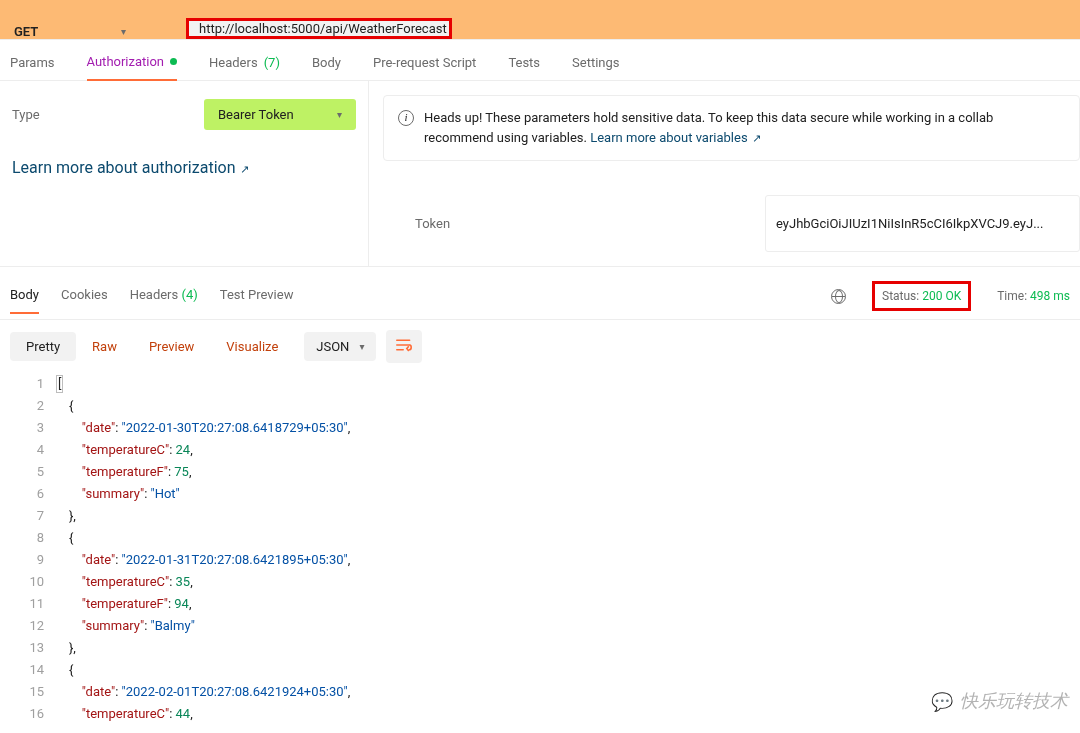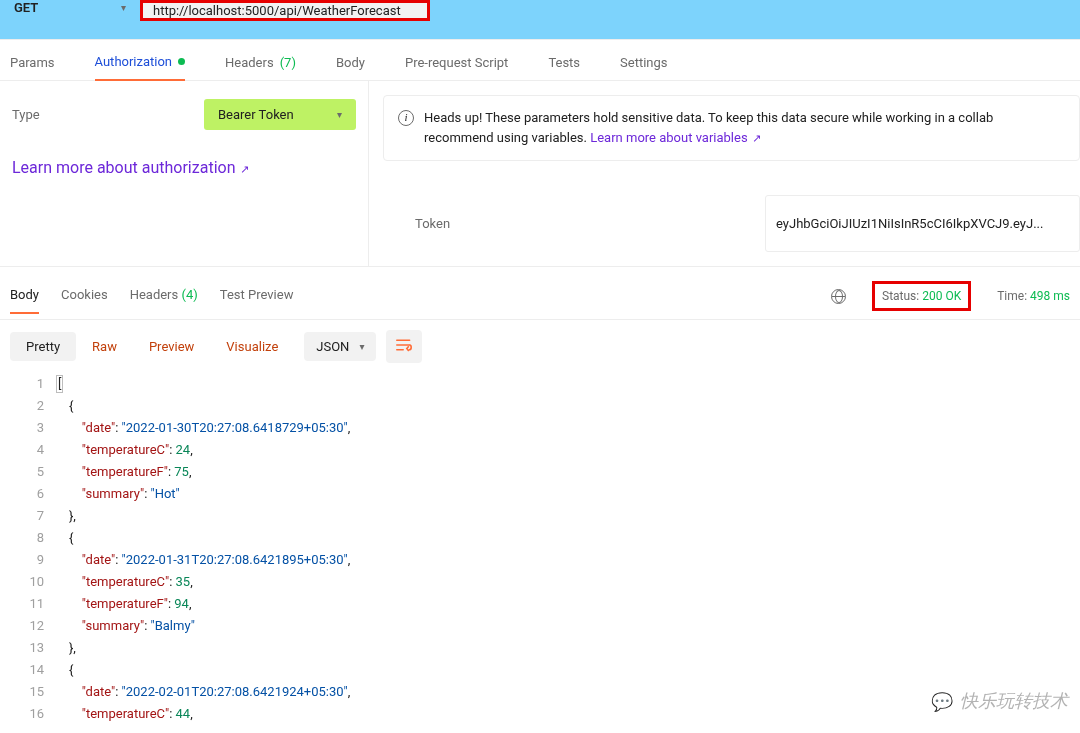--- a/index.html
+++ b/index.html
@@ -1,41 +1,41 @@
 <!DOCTYPE html>
 <html><head>
 <meta charset="utf-8">
 <style>
 * { box-sizing: border-box; margin: 0; padding: 0; font-family: -apple-system, BlinkMacSystemFont, "Segoe UI", Roboto, Arial, sans-serif; }
 body { background: #fff; color: #212121; width: 1080px; height: 733px; overflow: hidden; position: relative; }
 
 
-.request-bar { display: flex; align-items: flex-start; background: #7dd3fc; height: 40px; border-bottom: 1px solid #ededed; }
+.request-bar { display: flex; align-items: flex-end; background: #fdba74; height: 40px; border-bottom: 1px solid #ededed; gap: 46px; }
 .method-select { display: flex; align-items: center; padding: 0 14px; width: 140px; cursor: pointer; justify-content: space-between; }
 .method-label { font-weight: 600; font-size: 13px; color: #212121; }
 .chevron { color: #6b6b6b; font-size: 10px; }
-.url-wrap { border: 3px solid #e60000; display: flex; align-items: center; background: #f2f2f2; padding: 0 10px; width: 290px; }
+.url-wrap { border: 3px solid #e60000; display: flex; align-items: center; background: #f2f2f2; padding: 0 10px; width: 266px; }
 .url-text { color: #212121; font-size: 13px; }
 
 
-.req-tabs { display: flex; gap: 40px; padding: 14px 10px 0 10px; border-bottom: 1px solid #ededed; font-size: 13px; }
+.req-tabs { display: flex; gap: 32px; padding: 14px 10px 0 10px; border-bottom: 1px solid #ededed; font-size: 13px; }
 .req-tab { color: #6b6b6b; padding-bottom: 10px; cursor: pointer; display: flex; align-items: center; gap: 6px; }
-.req-tab.active { color: #1d4ed8; border-bottom: 2px solid #ff6c37; margin-bottom: -1px; }
+.req-tab.active { color: #a21caf; border-bottom: 2px solid #ff6c37; margin-bottom: -1px; }
 .dot-green { width: 7px; height: 7px; border-radius: 50%; background: #0cbb52; display: inline-block; }
 .count-green { color: #0cbb52; }
 
 
 .auth-panel { display: flex; border-bottom: 1px solid #ededed; }
 .auth-left { width: 368px; padding: 18px 12px; }
 .type-row { display: flex; align-items: center; justify-content: space-between; margin-bottom: 28px; }
 .type-label { color: #6b6b6b; font-size: 13px; }
 .type-select { background: #bef264; padding: 8px 14px; width: 152px; display: flex; justify-content: space-between; align-items: center; cursor: pointer; border-radius: 3px; }
 .type-select-label { color: #212121; font-size: 13px; }
 .auth-desc { color: #6b6b6b; font-size: 13px; line-height: 1.6; margin-bottom: 4px; }
-.link { color: #6d28d9; cursor: pointer; }
+.link { color: #0c4a6e; cursor: pointer; }
 .ext-arrow { font-size: 11px; margin-left: 2px; }
 
 .auth-right { border-left: 1px solid #ededed; flex: 1; padding: 14px 0 14px 14px; display: flex; flex-direction: column; gap: 34px; overflow: hidden; }
 .notice-box { border: 1px solid #ededed; border-radius: 4px; padding: 12px 14px; display: flex; gap: 10px; font-size: 13px; color: #212121; line-height: 1.55; }
 .notice-icon { width: 16px; height: 16px; border: 1.5px solid #6b6b6b; border-radius: 50%; display: flex; align-items: center; justify-content: center; font-size: 11px; flex-shrink: 0; margin-top: 2px; font-family: Georgia, serif; font-style: italic; }
 .token-row { display: flex; align-items: center; padding-left: 32px; }
 .token-label { width: 350px; color: #6b6b6b; font-size: 13px; }
 .token-input { border: 1px solid #ededed; border-radius: 3px; padding: 20px 10px; font-size: 13px; color: #212121; flex: 1; min-width: 0; overflow: hidden; white-space: nowrap; }
 
 

